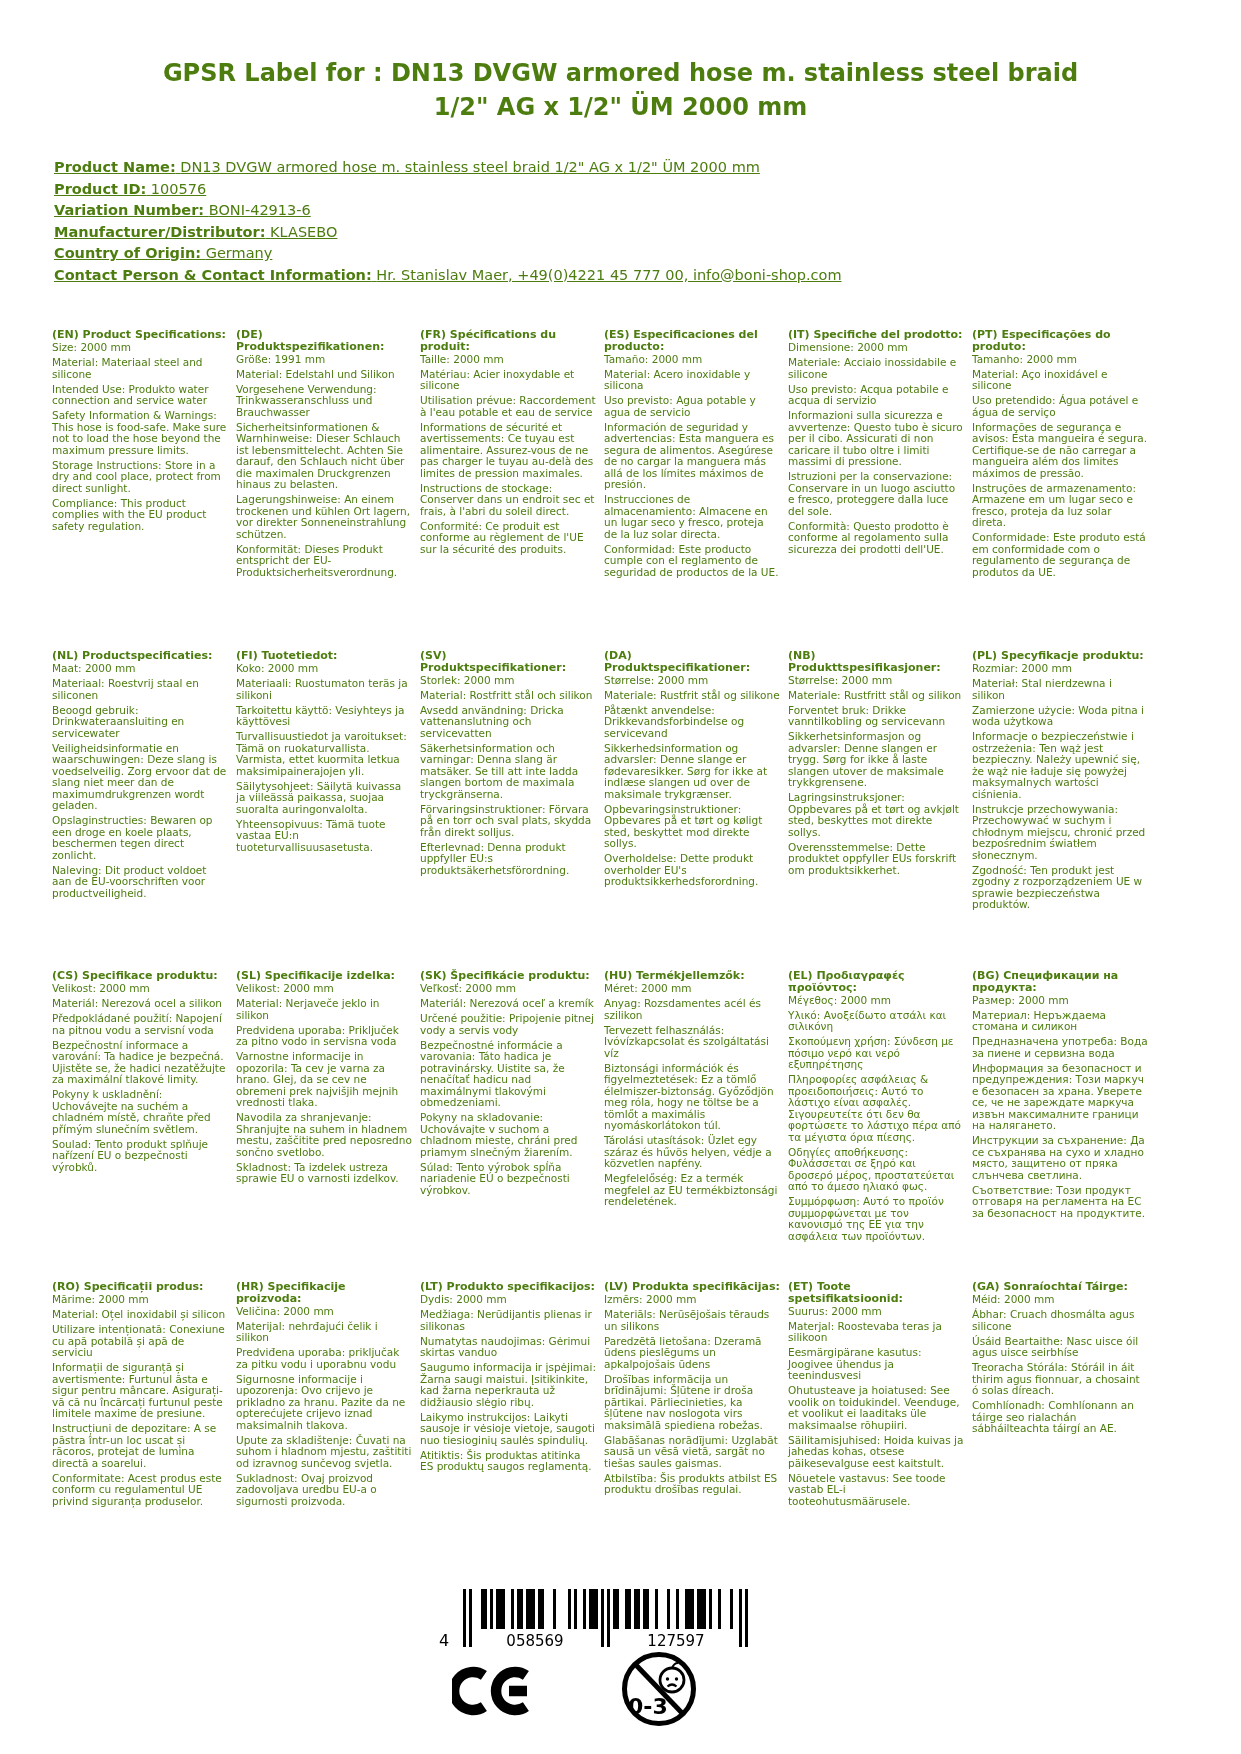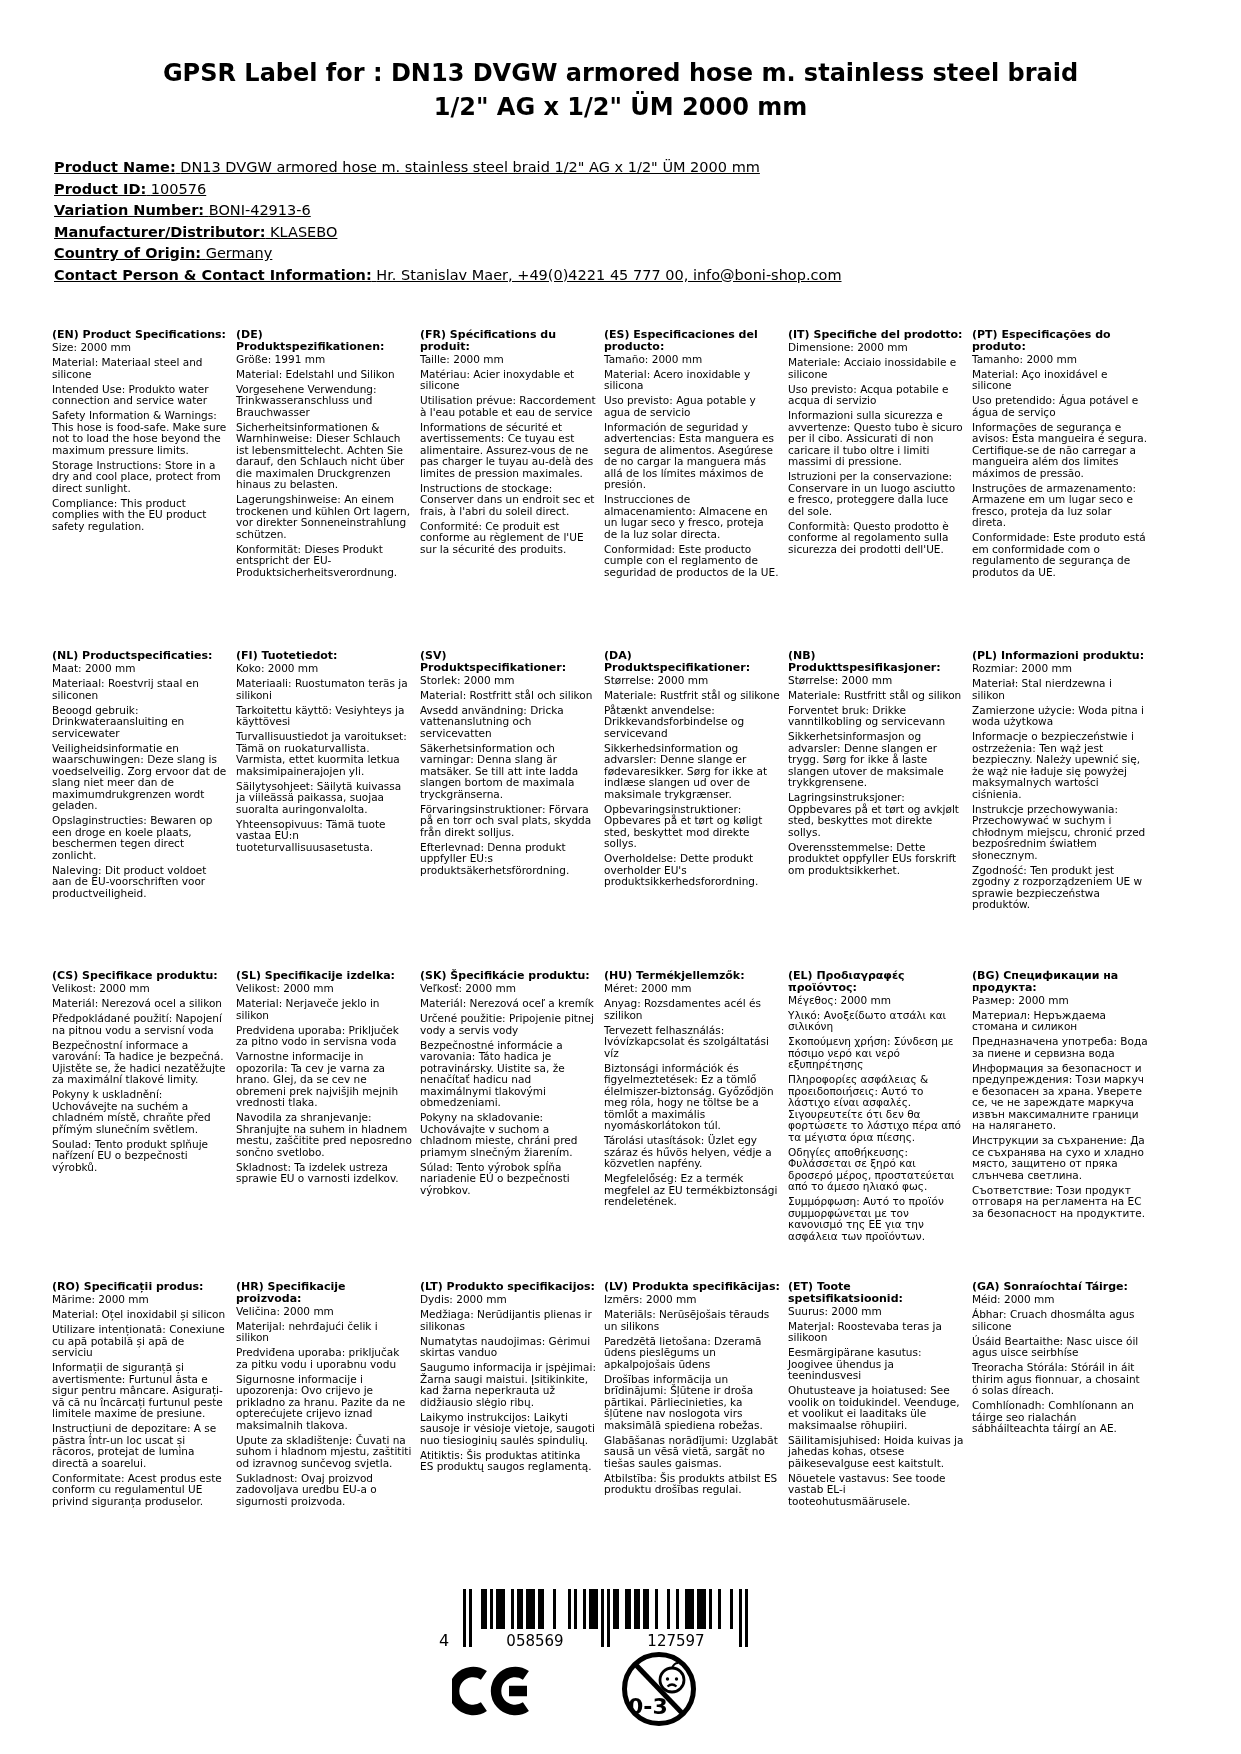--- a/index.html
+++ b/index.html
@@ -1,16 +1,16 @@
 <!DOCTYPE html>
 <html><head>
 <meta charset="utf-8">
 <style>
   html,body { margin:0; padding:0; background:#fff; }
-  .page { position:relative; width:1241px; height:1754px; background:#fff; color:#000000;
+  .page { position:relative; width:1241px; height:1754px; background:#fff; color:#4d7c0f;
           font-family:"DejaVu Sans","Liberation Sans",sans-serif; overflow:hidden; }
   .title { margin:0; padding-top:56px; text-align:center; font-size:24px; line-height:34px; font-weight:bold; }
   .title-line { display:block; }
   .product-info { margin:36px 0 0 54px; font-size:14.5px; }
   .info-row { margin:0 0 6px; line-height:15.5px;text-decoration:underline; }
   .info-label { font-weight:bold; }
   .info-value { font-weight:normal; }
   .spec-grid { display:grid; grid-template-columns:repeat(6,176px); column-gap:21px;
                grid-template-rows:313px 312px 303px auto; margin:46px 24px 0 52px;gap:8px; }
   .spec-block { font-size:10.5px; line-height:11.5px; }
@@ -137,21 +137,21 @@
       <div class="spec-block">
       <p class="spec-header">(NB) Produkttspesifikasjoner:</p>
     <p class="spec-line">Størrelse: 2000 mm</p>
         <p class="spec-line">Materiale: Rustfritt stål og silikon</p>
         <p class="spec-line">Forventet bruk: Drikke vanntilkobling og servicevann</p>
         <p class="spec-line">Sikkerhetsinformasjon og advarsler: Denne slangen er trygg. Sørg for ikke å laste slangen utover de maksimale trykkgrensene.</p>
         <p class="spec-line">Lagringsinstruksjoner: Oppbevares på et tørt og avkjølt sted, beskyttes mot direkte sollys.</p>
         <p class="spec-line">Overensstemmelse: Dette produktet oppfyller EUs forskrift om produktsikkerhet.</p>
       </div>
       <div class="spec-block">
-      <p class="spec-header">(PL) Informazioni produktu:</p>
+      <p class="spec-header">(PL) Specyfikacje produktu:</p>
     <p class="spec-line">Rozmiar: 2000 mm</p>
         <p class="spec-line">Materiał: Stal nierdzewna i silikon</p>
         <p class="spec-line">Zamierzone użycie: Woda pitna i woda użytkowa</p>
         <p class="spec-line">Informacje o bezpieczeństwie i ostrzeżenia: Ten wąż jest bezpieczny. Należy upewnić się, że wąż nie ładuje się powyżej maksymalnych wartości ciśnienia.</p>
         <p class="spec-line">Instrukcje przechowywania: Przechowywać w suchym i chłodnym miejscu, chronić przed bezpośrednim światłem słonecznym.</p>
         <p class="spec-line">Zgodność: Ten produkt jest zgodny z rozporządzeniem UE w sprawie bezpieczeństwa produktów.</p>
       </div>
       <div class="spec-block">
       <p class="spec-header">(CS) Specifikace produktu:</p>
     <p class="spec-line">Velikost: 2000 mm</p>

